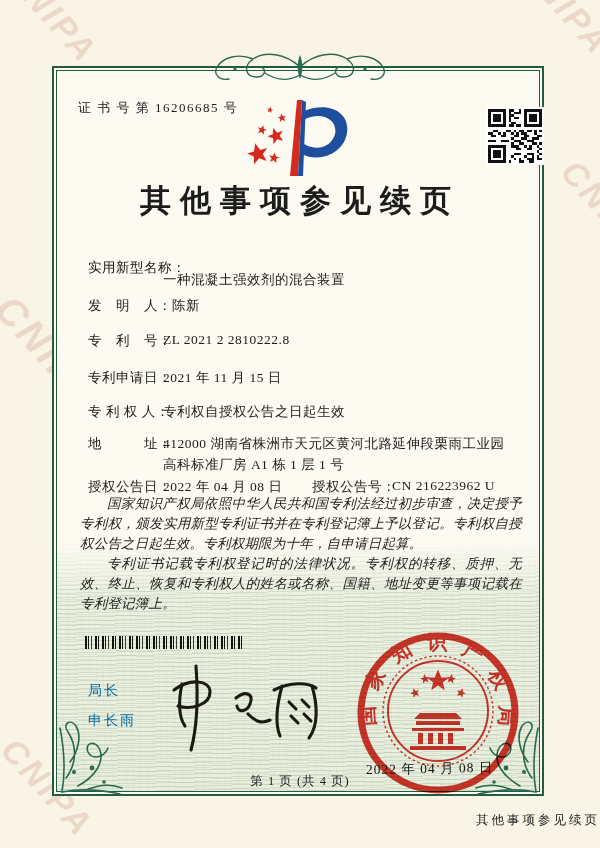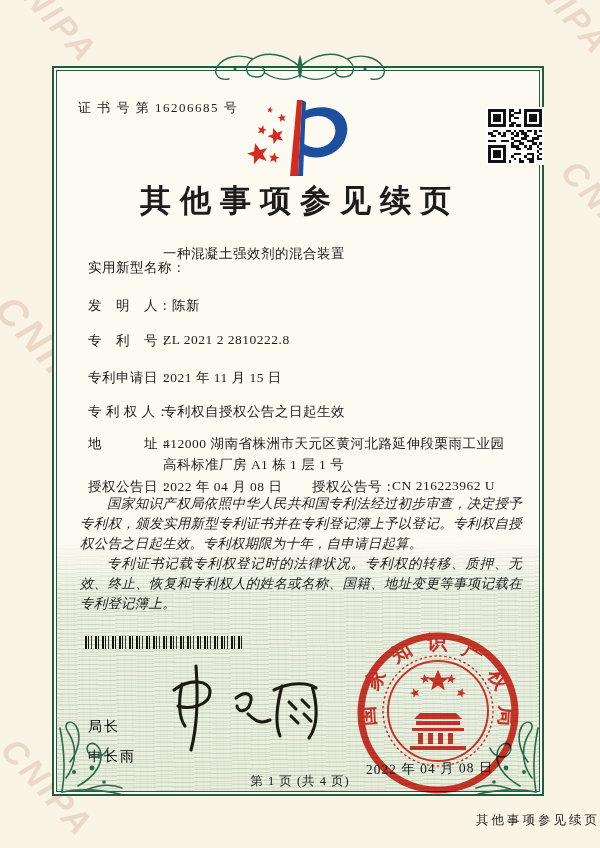--- a/index.html
+++ b/index.html
@@ -37,21 +37,21 @@
   .row-label{left:88px;font-size:13.5px;letter-spacing:0.5px;}
   .row-value{left:163px;font-size:13.5px;letter-spacing:0.5px;}
   .paras{left:80px;top:494px;width:442px;font-size:13.5px;line-height:1.48;
     font-style:italic;text-align:justify;letter-spacing:0.2px;}
   .paras p{margin:0;text-indent:2em;}
   .barcode{left:85px;top:636px;width:157px;height:13px;
     background:
       repeating-linear-gradient(90deg,#15150f 0 2px,transparent 2px 3px,#15150f 3px 4px,
         transparent 4px 6px,#3a3a30 6px 7px,transparent 7px 10px,#15150f 10px 12px,
         transparent 12px 13px,#15150f 13px 14px,transparent 14px 17px);}
-  .officer{font-family:"Liberation Sans","DejaVu Sans",sans-serif;font-size:14px;color:#000000;letter-spacing:2px;margin-top:36px;}
+  .officer{font-family:"Liberation Sans","DejaVu Sans",sans-serif;font-size:14px;color:#0369a1;letter-spacing:2px;}
   .seal-date{left:366px;top:760px;font-size:13.5px;letter-spacing:1px;color:#151515;
     transform:rotate(-1deg);z-index:5;}
   .page-info{left:0;top:773px;width:100%;text-align:center;font-size:12.5px;letter-spacing:1px;}
   .foot-note{left:0;top:812px;width:100%;text-align:right;font-size:12.5px;letter-spacing:3px;}
   .seal-svg{left:352px;top:627px;z-index:4;mix-blend-mode:multiply;opacity:0.93;}
   .sig-svg{left:158px;top:658px;z-index:4;}
   .ornament{z-index:4;pointer-events:none;}
 </style>
 </head>
 <body>
@@ -246,21 +246,21 @@
         <rect x="16" y="2" width="3" height="3" fill="#111"></rect>
         <rect x="0" y="14" width="7" height="7" fill="#111"></rect>
         <rect x="1" y="15" width="5" height="5" fill="#fff"></rect>
         <rect x="2" y="16" width="3" height="3" fill="#111"></rect>
       </svg>
   </div>
 
   <div class="abs title">其他事项参见续页</div>
 
   <span class="abs row-label" style="top:259px;">实用新型名称：</span>
-  <span class="abs row-value" style="top:245px;">一种混凝土强效剂的混合装置</span>
+  <span class="abs row-value" style="top:271px;">一种混凝土强效剂的混合装置</span>
 
   <span class="abs row-label" style="top:297px;">发　明　人：</span>
   <span class="abs row-value" style="top:297px;padding-left:9px;">陈新</span>
 
   <span class="abs row-label" style="top:332px;">专　利　号：</span>
   <span class="abs row-value" style="top:332px;">ZL 2021 2 2810222.8</span>
 
   <span class="abs row-label" style="top:369px;">专利申请日：</span>
   <span class="abs row-value" style="top:369px;">2021 年 11 月 15 日</span>
 

